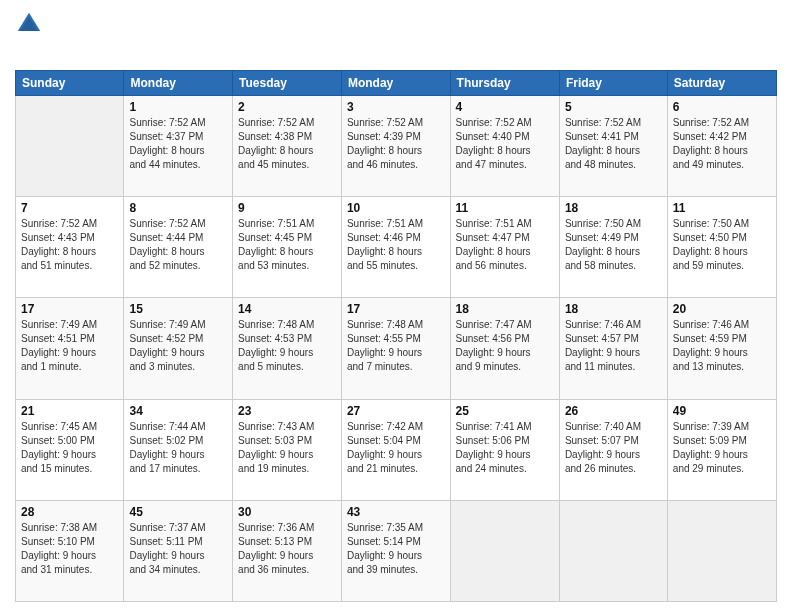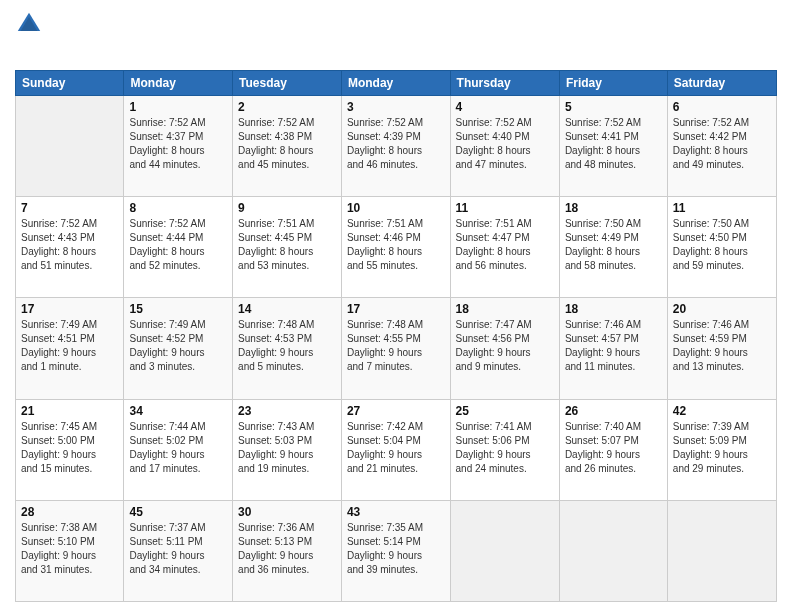--- a/index.html
+++ b/index.html
@@ -228,21 +228,21 @@
           </td>
           <td>
             <span class="day-number">25</span>
             <div class="day-info">Sunrise: 7:41 AM<br>Sunset: 5:06 PM<br>Daylight: 9 hours<br>and 24 minutes.</div>
           </td>
           <td>
             <span class="day-number">26</span>
             <div class="day-info">Sunrise: 7:40 AM<br>Sunset: 5:07 PM<br>Daylight: 9 hours<br>and 26 minutes.</div>
           </td>
           <td>
-            <span class="day-number">42</span>
+            <span class="day-number">49</span>
             <div class="day-info">Sunrise: 7:39 AM<br>Sunset: 5:09 PM<br>Daylight: 9 hours<br>and 29 minutes.</div>
           </td>
         </tr>
         <tr>
           <td>
             <span class="day-number">28</span>
             <div class="day-info">Sunrise: 7:38 AM<br>Sunset: 5:10 PM<br>Daylight: 9 hours<br>and 31 minutes.</div>
           </td>
           <td>
             <span class="day-number">45</span>

